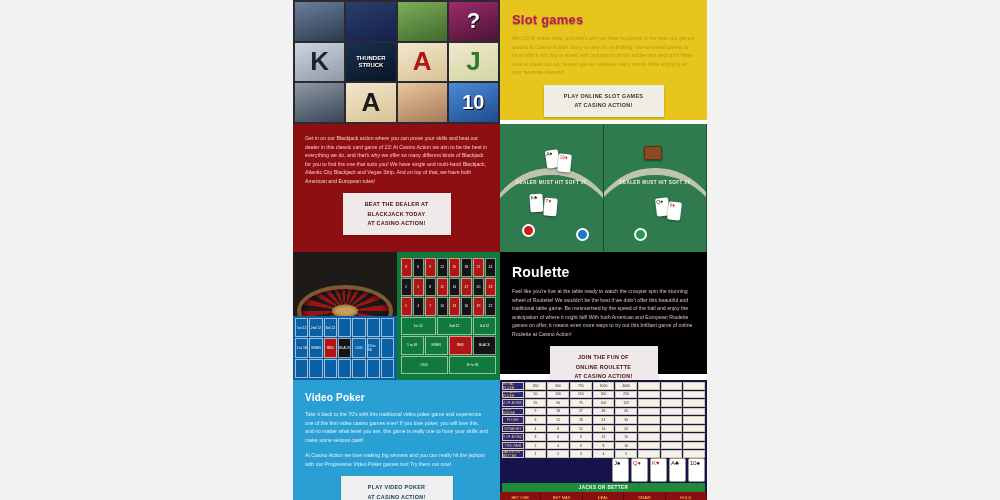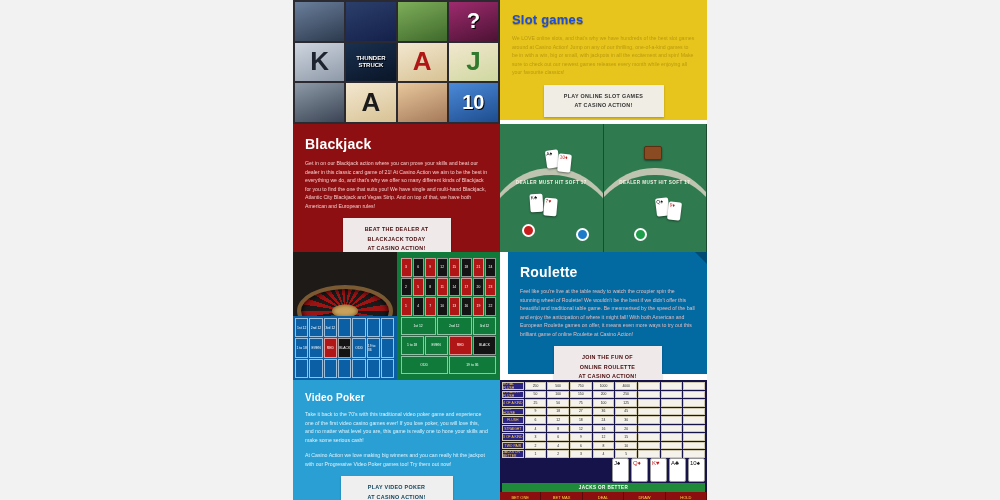--- a/index.html
+++ b/index.html
@@ -72,21 +72,21 @@
     color: #333;
     box-shadow: 0 1px 2px rgba(0,0,0,.25);
   }
 
   
   .slots-text {
     background: #e8c51c;
     color: #6b5500;
     height: 120px;
   }
-  .slots-text h2 { color: #1d4ed8; text-shadow: 0 1px 1px rgba(120,90,0,.6); }
+  .slots-text h2 { color: #be185d; text-shadow: 0 1px 1px rgba(120,90,0,.6); }
   .slots-text p { color: #b99a10; }
   .slots-text .cta { color:#333; background:#f0ede4; }
 
   
   .slot-reels {
     height: 120px;
     background: #2a2a30;
     display: grid;
     grid-template-columns: repeat(4, 1fr);
     grid-template-rows: repeat(3, 1fr);
@@ -167,24 +167,23 @@
   }
   .chip {
     position: absolute;
     width: 9px; height: 9px;
     border-radius: 50%;
     border: 2px solid #fff;
   }
 
   
   .roul-text {
-    background: #0369a1;
+    background: #000000;
     color: #fff;
     height: 122px;
-    margin-left: 8px;
   }
   .roul-text h2 { color: #fff; font-size: 14px; }
   .roul-text p { color: #e3bdbd; }
   .roul-text .cta { background: #efe9e9; color: #4a0b0c; width: 108px; }
 
   .roul-imgs { height: 128px; display: flex; }
   .roul-left { flex: 1; position: relative; background: #1d1a17; overflow: hidden; }
   .roul-right { flex: 1; position: relative; background: #0f7a3a; overflow: hidden; }
   .wheel {
     position: absolute;
@@ -369,21 +368,20 @@
             <span>PLAY ONLINE SLOT GAMES</span><br>
             <span>AT CASINO ACTION!</span>
           </button>
         </div>
       </div>
     </div>
 
     <div class="row">
       <div class="half">
         <div class="panel bj-text">
-          <h2>Blackjack</h2>
           <p>Get in on our Blackjack action where you can prove your skills and beat our dealer in this classic card game of 21! At Casino Action we aim to be the best in everything we do, and that's why we offer so many different kinds of Blackjack for you to find the one that suits you! We have single and multi-hand Blackjack, Atlantic City Blackjack and Vegas Strip. And on top of that, we have both American and European rules!</p>
           <button class="cta">
             <span>BEAT THE DEALER AT</span><br>
             <span>BLACKJACK TODAY</span><br>
             <span>AT CASINO ACTION!</span>
           </button>
         </div>
       </div>
       <div class="half">
         <div class="bj-table">

